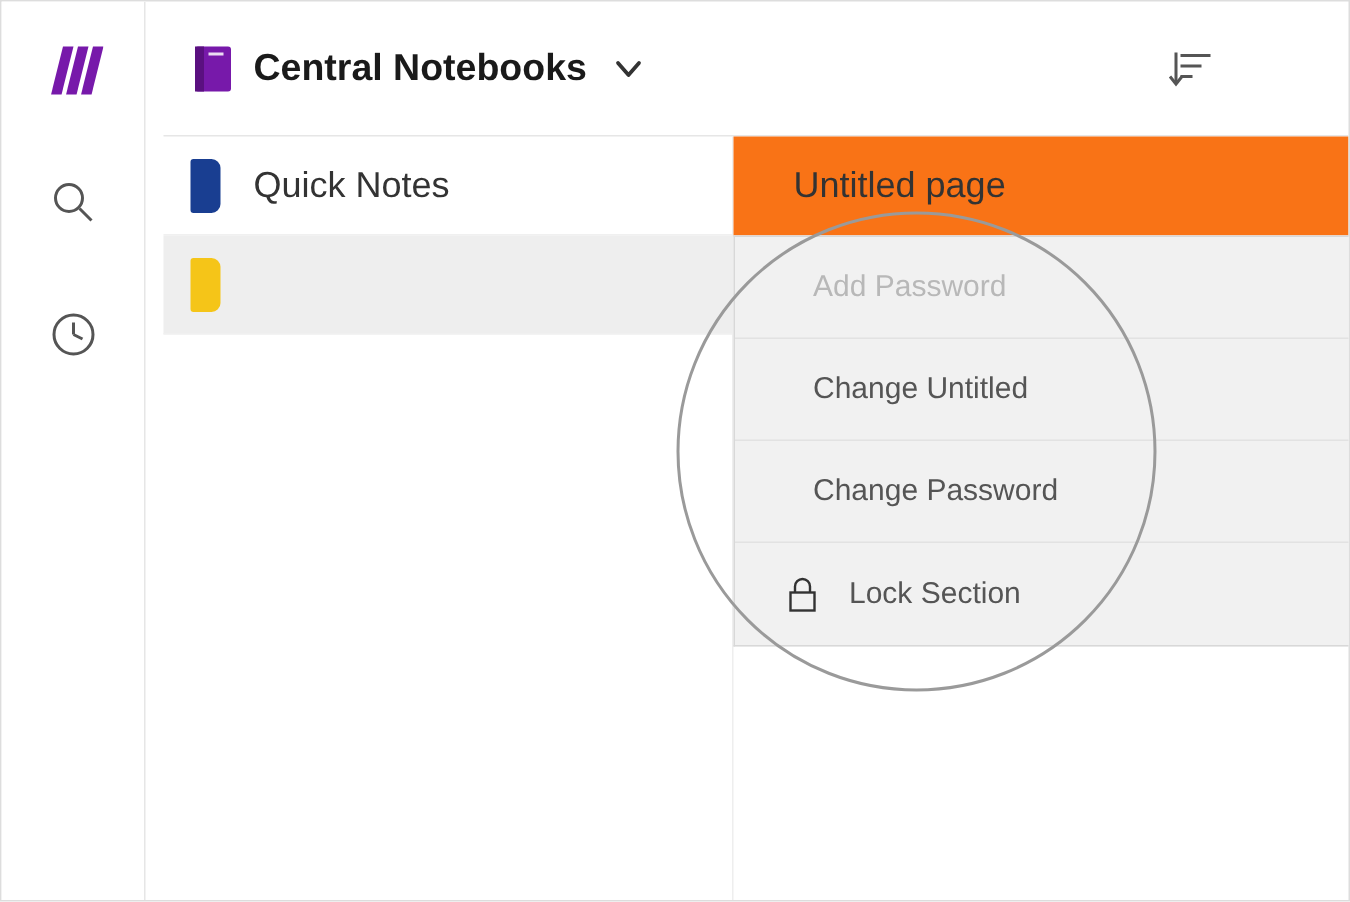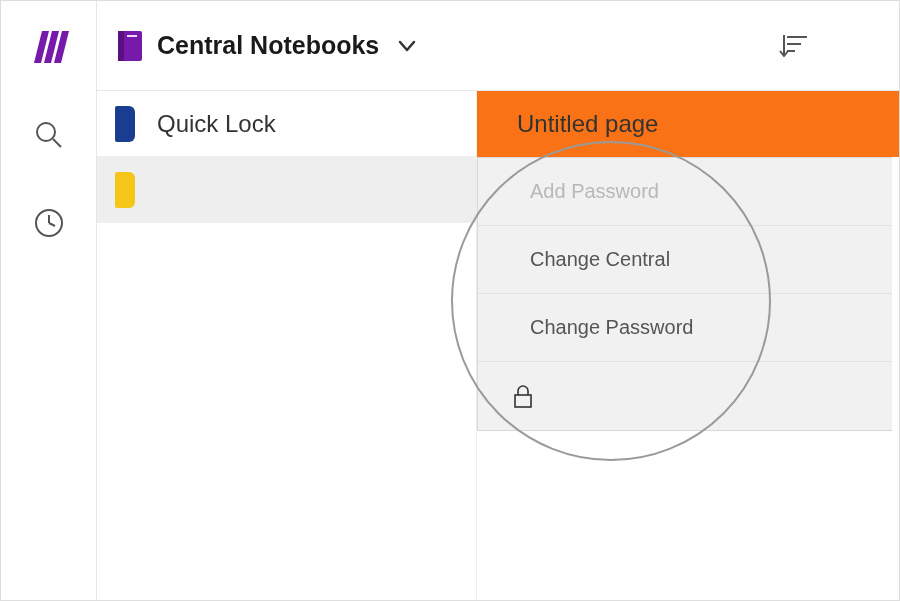--- a/index.html
+++ b/index.html
@@ -12,20 +12,21 @@
       width: 900px;
       height: 601px;
       background: #ffffff;
       position: relative;
       overflow: hidden;
       border: 1px solid #ddd;
     }
     .app-shell {
       display: flex;
       height: 100%;
+      gap: 12px;
     }
     
     .icon-rail {
       width: 96px;
       background: #ffffff;
       display: flex;
       flex-direction: column;
       align-items: center;
       padding-top: 24px;
       gap: 44px;
@@ -252,50 +253,51 @@
           <polyline points="1,21 5,26 9,21" stroke="#555" stroke-width="2" fill="none"></polyline>
         </svg>
       </span>
     </div>
 
     <div class="content-row">
 
       <div class="sections-col">
         <div class="section-item">
           <span class="section-tab tab-blue"></span>
-          <span class="section-label">Quick Lock</span>
+          <span class="section-label">Quick Notes</span>
         </div>
         <div class="section-item selected">
           <span class="section-tab tab-yellow"></span>
         </div>
       </div>
 
       <div class="pages-col">
         <div class="page-item">
           <span>Untitled page</span>
         </div>
 
         <div class="context-menu">
 
           <div class="menu-item disabled">
             <span>Add Password</span>
           </div>
           <div class="menu-item">
-            <span>Change Central</span>
+            <span>Change Untitled</span>
           </div>
           <div class="menu-item">
             <span>Change Password</span>
           </div>
           <div class="menu-item with-icon">
             <span class="lock-ico">
               <svg width="24" height="26" viewBox="0 0 24 26">
                 <rect x="4" y="12" width="16" height="12" stroke="#333" stroke-width="1.6" fill="none"></rect>
                 <path d="M 7 12 V 8 a 5 5 0 0 1 10 0 V 12" stroke="#333" stroke-width="1.6" fill="none"></path>
               </svg>
             </span>
+            <span>Lock Section</span>
           </div>
         </div>
 
       </div>
 
     </div>
 
   </div>
 
   <div class="magnifier-ring"></div>

